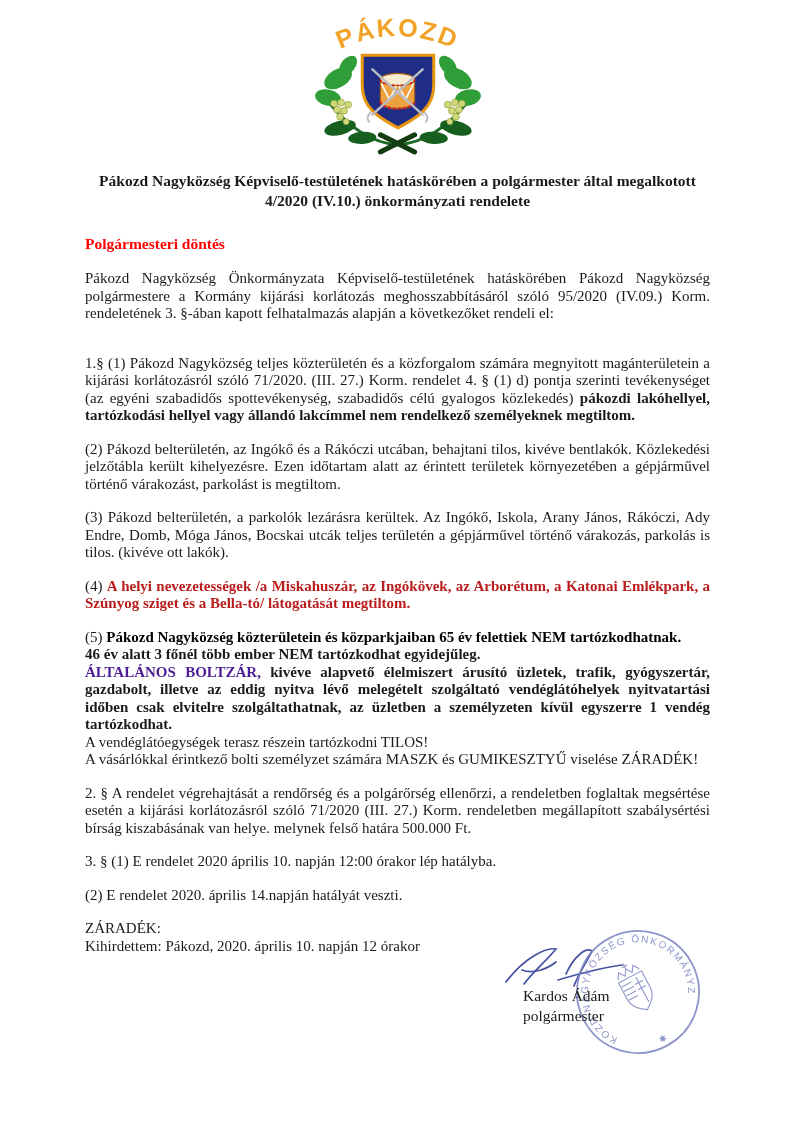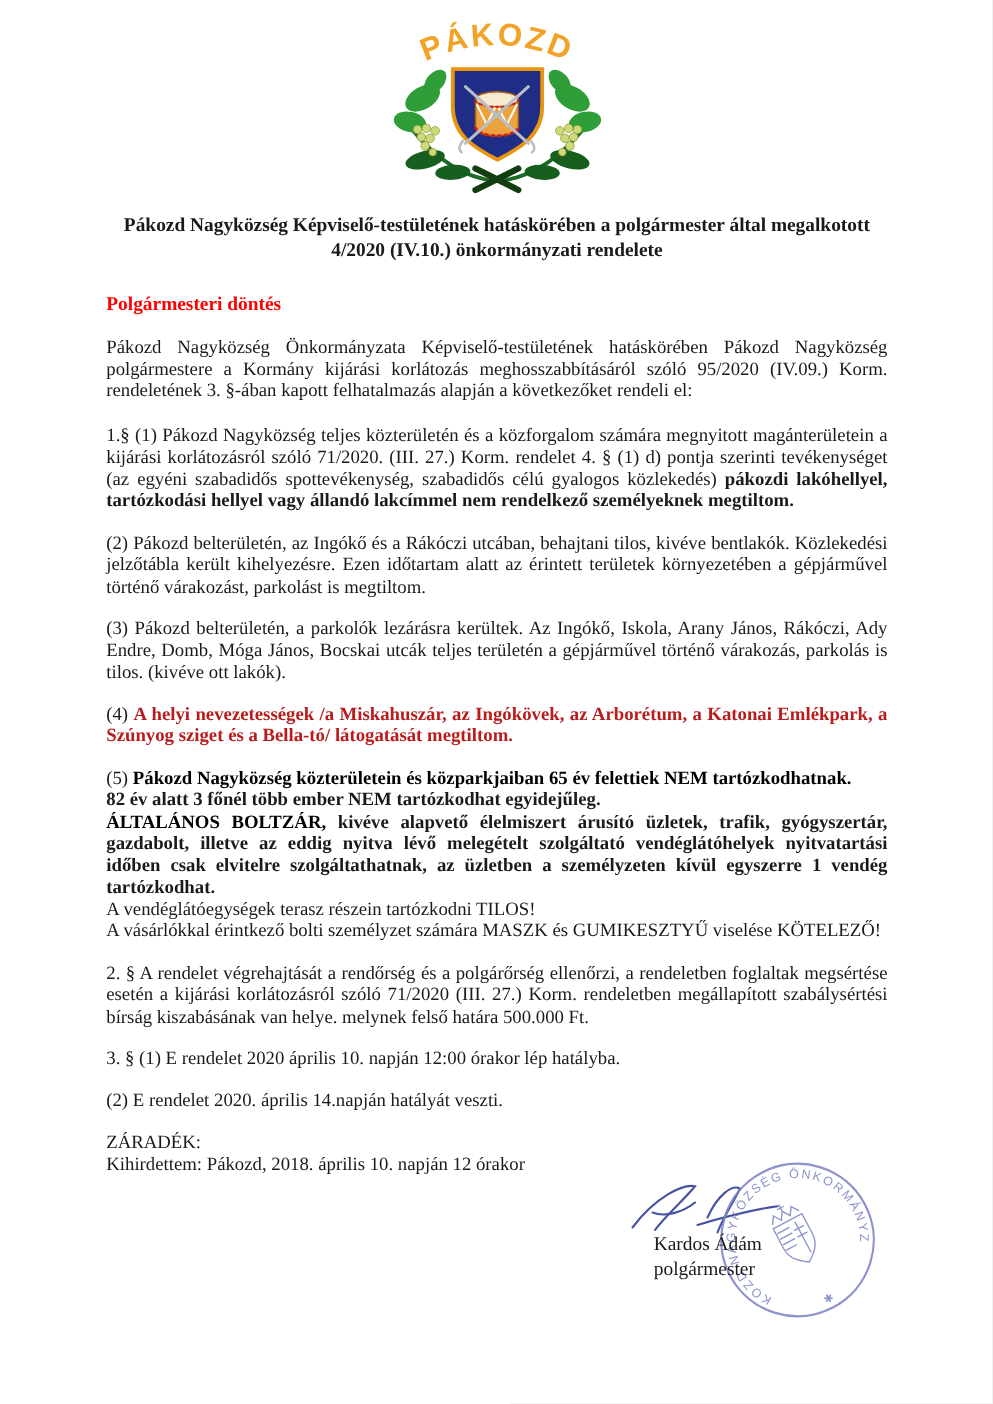--- a/index.html
+++ b/index.html
@@ -29,21 +29,21 @@
     font-weight:bold;
     font-size:15.5px;
     line-height:21px;
     color:#ff0000;
   }
 
   #doc-body { margin-top:16px; font-size:15px; line-height:17.5px; }
   p.para { margin:0; text-align:justify; }
   p.para.g0 { margin-top:0; }
   p.para.g1 { margin-top:16px; }
-  p.para.g2 { margin-top:18px; }
+  p.para.g2 { margin-top:32px; }
   .b   { font-weight:bold; }
   .red { color:#ff0000; }
 
   .signature-ink {
     position:absolute; left:500px; top:942px;
     width:130px; height:58px;
   }
   .stamp {
     position:absolute; left:568px; top:922px;
     width:140px; height:140px;
@@ -142,29 +142,29 @@
       <div>Polgármesteri döntés</div>
     </div>
 
     <div id="doc-body">
         <p class="para g0"><span>Pákozd Nagyközség Önkormányzata Képviselő-testületének hatáskörében Pákozd Nagyközség polgármestere a Kormány kijárási korlátozás meghosszabbításáról szóló 95/2020 (IV.09.) Korm. rendeletének 3. §-ában kapott felhatalmazás alapján a következőket rendeli el:</span></p>
         <p class="para g2"><span>1.§ (1) Pákozd Nagyközség teljes közterületén és a közforgalom számára megnyitott magánterületein a kijárási korlátozásról szóló 71/2020. (III. 27.) Korm. rendelet 4. § (1) d) pontja szerinti tevékenységet (az egyéni szabadidős spottevékenység, szabadidős célú gyalogos közlekedés) </span><span class="b">pákozdi lakóhellyel, tartózkodási hellyel vagy állandó lakcímmel nem rendelkező személyeknek megtiltom.</span></p>
         <p class="para g1"><span>(2) Pákozd belterületén, az Ingókő és a Rákóczi utcában, behajtani tilos, kivéve bentlakók. Közlekedési jelzőtábla került kihelyezésre. Ezen időtartam alatt az érintett területek környezetében a gépjárművel történő várakozást, parkolást is megtiltom.</span></p>
         <p class="para g1"><span>(3) Pákozd belterületén, a parkolók lezárásra kerültek. Az Ingókő, Iskola, Arany János, Rákóczi, Ady Endre, Domb, Móga János, Bocskai utcák teljes területén a gépjárművel történő várakozás, parkolás is tilos. (kivéve ott lakók).</span></p>
         <p class="para g1"><span>(4) </span><span class="b red" style="color: #b91c1c;">A helyi nevezetességek /a Miskahuszár, az Ingókövek, az Arborétum, a Katonai Emlékpark, a Szúnyog sziget és a Bella-tó/ látogatását megtiltom.</span></p>
         <p class="para g1"><span>(5) </span><span class="b red" style="color: #000000;">Pákozd Nagyközség közterületein és közparkjaiban 65 év felettiek NEM tartózkodhatnak.</span></p>
-        <p class="para g0"><span class="b">82 év alatt 3 főnél több ember NEM tartózkodhat egyidejűleg.</span></p>
-        <p class="para g0"><span class="b red" style="color: #000000;">ÁLTALÁNOS BOLTZÁR, </span><span class="b">kivéve alapvető élelmiszert árusító üzletek, trafik, gyógyszertár, gazdabolt, illetve az eddig nyitva lévő melegételt szolgáltató vendéglátóhelyek nyitvatartási időben csak elvitelre szolgáltathatnak, az üzletben a személyzeten kívül egyszerre 1 vendég tartózkodhat.</span></p>
+        <p class="para g0"><span class="b">46 év alatt 3 főnél több ember NEM tartózkodhat egyidejűleg.</span></p>
+        <p class="para g0"><span class="b red" style="color: #4c1d95;">ÁLTALÁNOS BOLTZÁR, </span><span class="b">kivéve alapvető élelmiszert árusító üzletek, trafik, gyógyszertár, gazdabolt, illetve az eddig nyitva lévő melegételt szolgáltató vendéglátóhelyek nyitvatartási időben csak elvitelre szolgáltathatnak, az üzletben a személyzeten kívül egyszerre 1 vendég tartózkodhat.</span></p>
         <p class="para g0"><span>A vendéglátóegységek terasz részein tartózkodni TILOS!</span></p>
-        <p class="para g0"><span>A vásárlókkal érintkező bolti személyzet számára MASZK és GUMIKESZTYŰ viselése KÖTELEZŐ!</span></p>
+        <p class="para g0"><span>A vásárlókkal érintkező bolti személyzet számára MASZK és GUMIKESZTYŰ viselése ZÁRADÉK!</span></p>
         <p class="para g1"><span>2. § A rendelet végrehajtását a rendőrség és a polgárőrség ellenőrzi, a rendeletben foglaltak megsértése esetén a kijárási korlátozásról szóló 71/2020 (III. 27.) Korm. rendeletben megállapított szabálysértési bírság kiszabásának van helye. melynek felső határa 500.000 Ft.</span></p>
         <p class="para g1"><span>3. § (1) E rendelet 2020 április 10. napján 12:00 órakor lép hatályba.</span></p>
         <p class="para g1"><span>(2) E rendelet 2020. április 14.napján hatályát veszti.</span></p>
         <p class="para g1"><span>ZÁRADÉK:</span></p>
-        <p class="para g0"><span>Kihirdettem: Pákozd, 2018. április 10. napján 12 órakor</span></p>
+        <p class="para g0"><span>Kihirdettem: Pákozd, 2020. április 10. napján 12 órakor</span></p>
       </div>
   </div>
 
   <svg class="signature-ink" viewBox="0 0 130 58">
     <g fill="none" stroke="#4553a0" stroke-width="1.7" stroke-linecap="round">
       <path d="M 6,40 C 24,16 46,5 56,7 C 48,17 32,31 24,42"></path>
       <path d="M 22,28 C 32,32 46,28 56,20"></path>
       <path d="M 66,32 C 74,14 86,5 92,9 C 86,21 78,33 74,44"></path>
       <path d="M 58,38 C 78,32 100,26 122,23"></path>
     </g>

